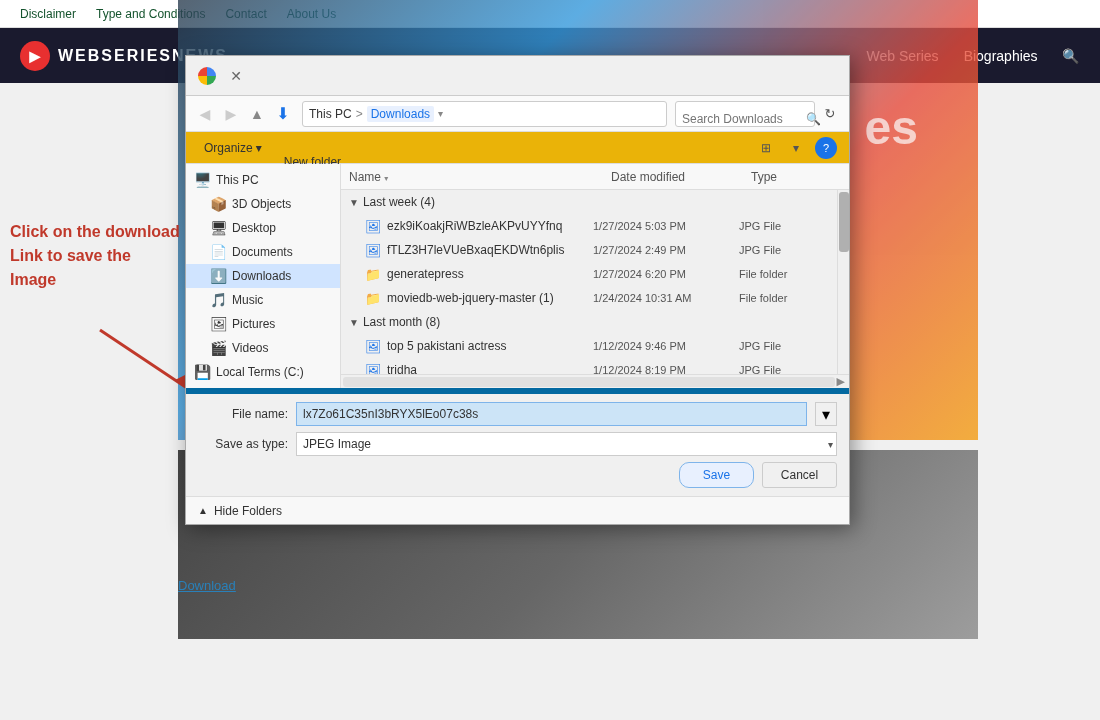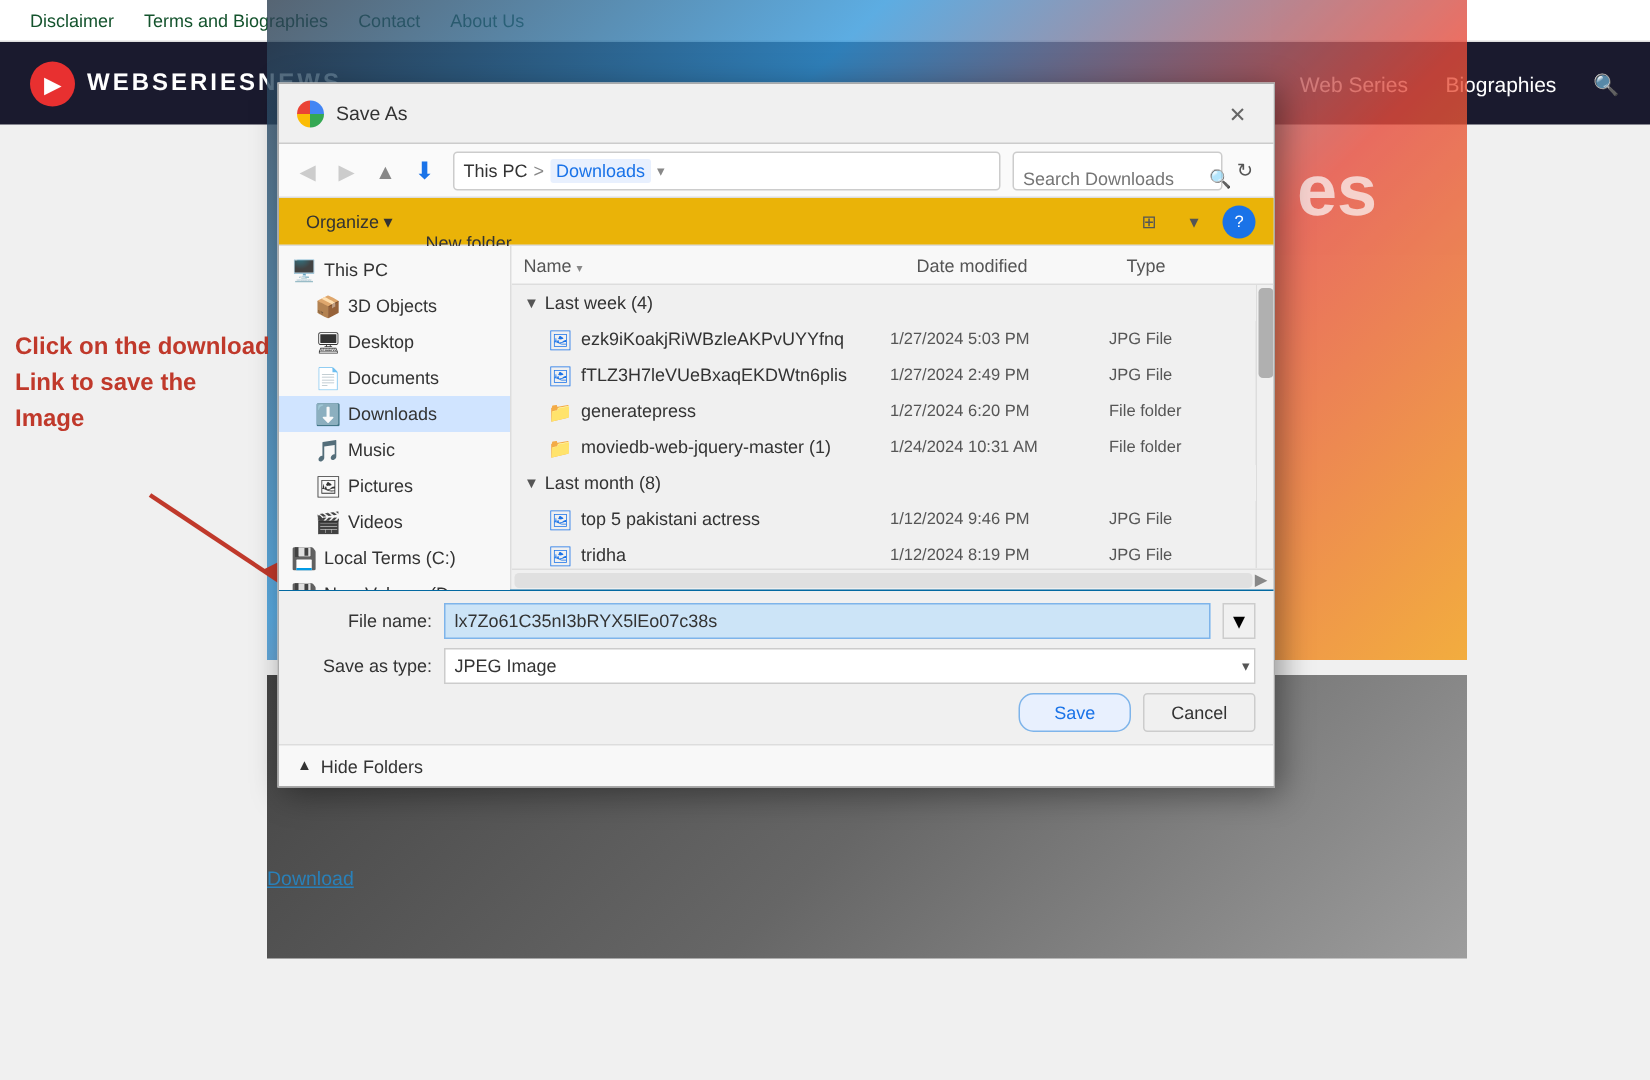--- a/index.html
+++ b/index.html
@@ -428,21 +428,21 @@
     .hscroll-track {
       flex: 1;
       height: 10px;
       background: #e0e0e0;
       border-radius: 3px;
       position: relative;
     }
 
     
     .dialog-bottom {
-      border-top: 1px solid #0369a1;
+      border-top: 6px solid #0369a1;
       padding: 8px 12px;
       background: #f0f0f0;
     }
     .form-row {
       display: flex;
       align-items: center;
       margin-bottom: 6px;
       gap: 8px;
     }
     .form-label {
@@ -529,21 +529,21 @@
     }
     .hide-folders-row .chevron { font-size: 10px; }
   </style>
 </head>
 <body>
 
 <div class="website-bg">
 
   <div class="top-nav">
     <span>Disclaimer</span>
-    <span>Terms and Biographies</span>
+    <span>Type and Conditions</span>
     <span>Contact</span>
     <span>About Us</span>
   </div>
 
   <div class="main-header">
     <div class="logo-area">
       <div class="logo-icon">▶</div>
       <span class="logo-text">WEBSERIESNEWS</span>
     </div>
     <div class="header-nav">
@@ -569,21 +569,20 @@
     <polygon points="100,70 85,60 95,55" fill="#c0392b"></polygon>
   </svg>
 
   <div class="download-link">Download</div>
 </div>
 
 <div class="dialog-overlay">
 
   <div class="dialog-titlebar">
     <div class="chrome-icon"></div>
-    <span class="dialog-title-text">Save As</span>
     <div class="dialog-close">✕</div>
   </div>
 
   <div class="dialog-toolbar">
     <div class="nav-btn disabled">◀</div>
     <div class="nav-btn disabled">▶</div>
     <div class="nav-btn">▲</div>
     <div class="nav-btn" style="color:#1a73e8;font-size:16px;">⬇</div>
     <div class="breadcrumb-bar">
       <span>This PC</span>

